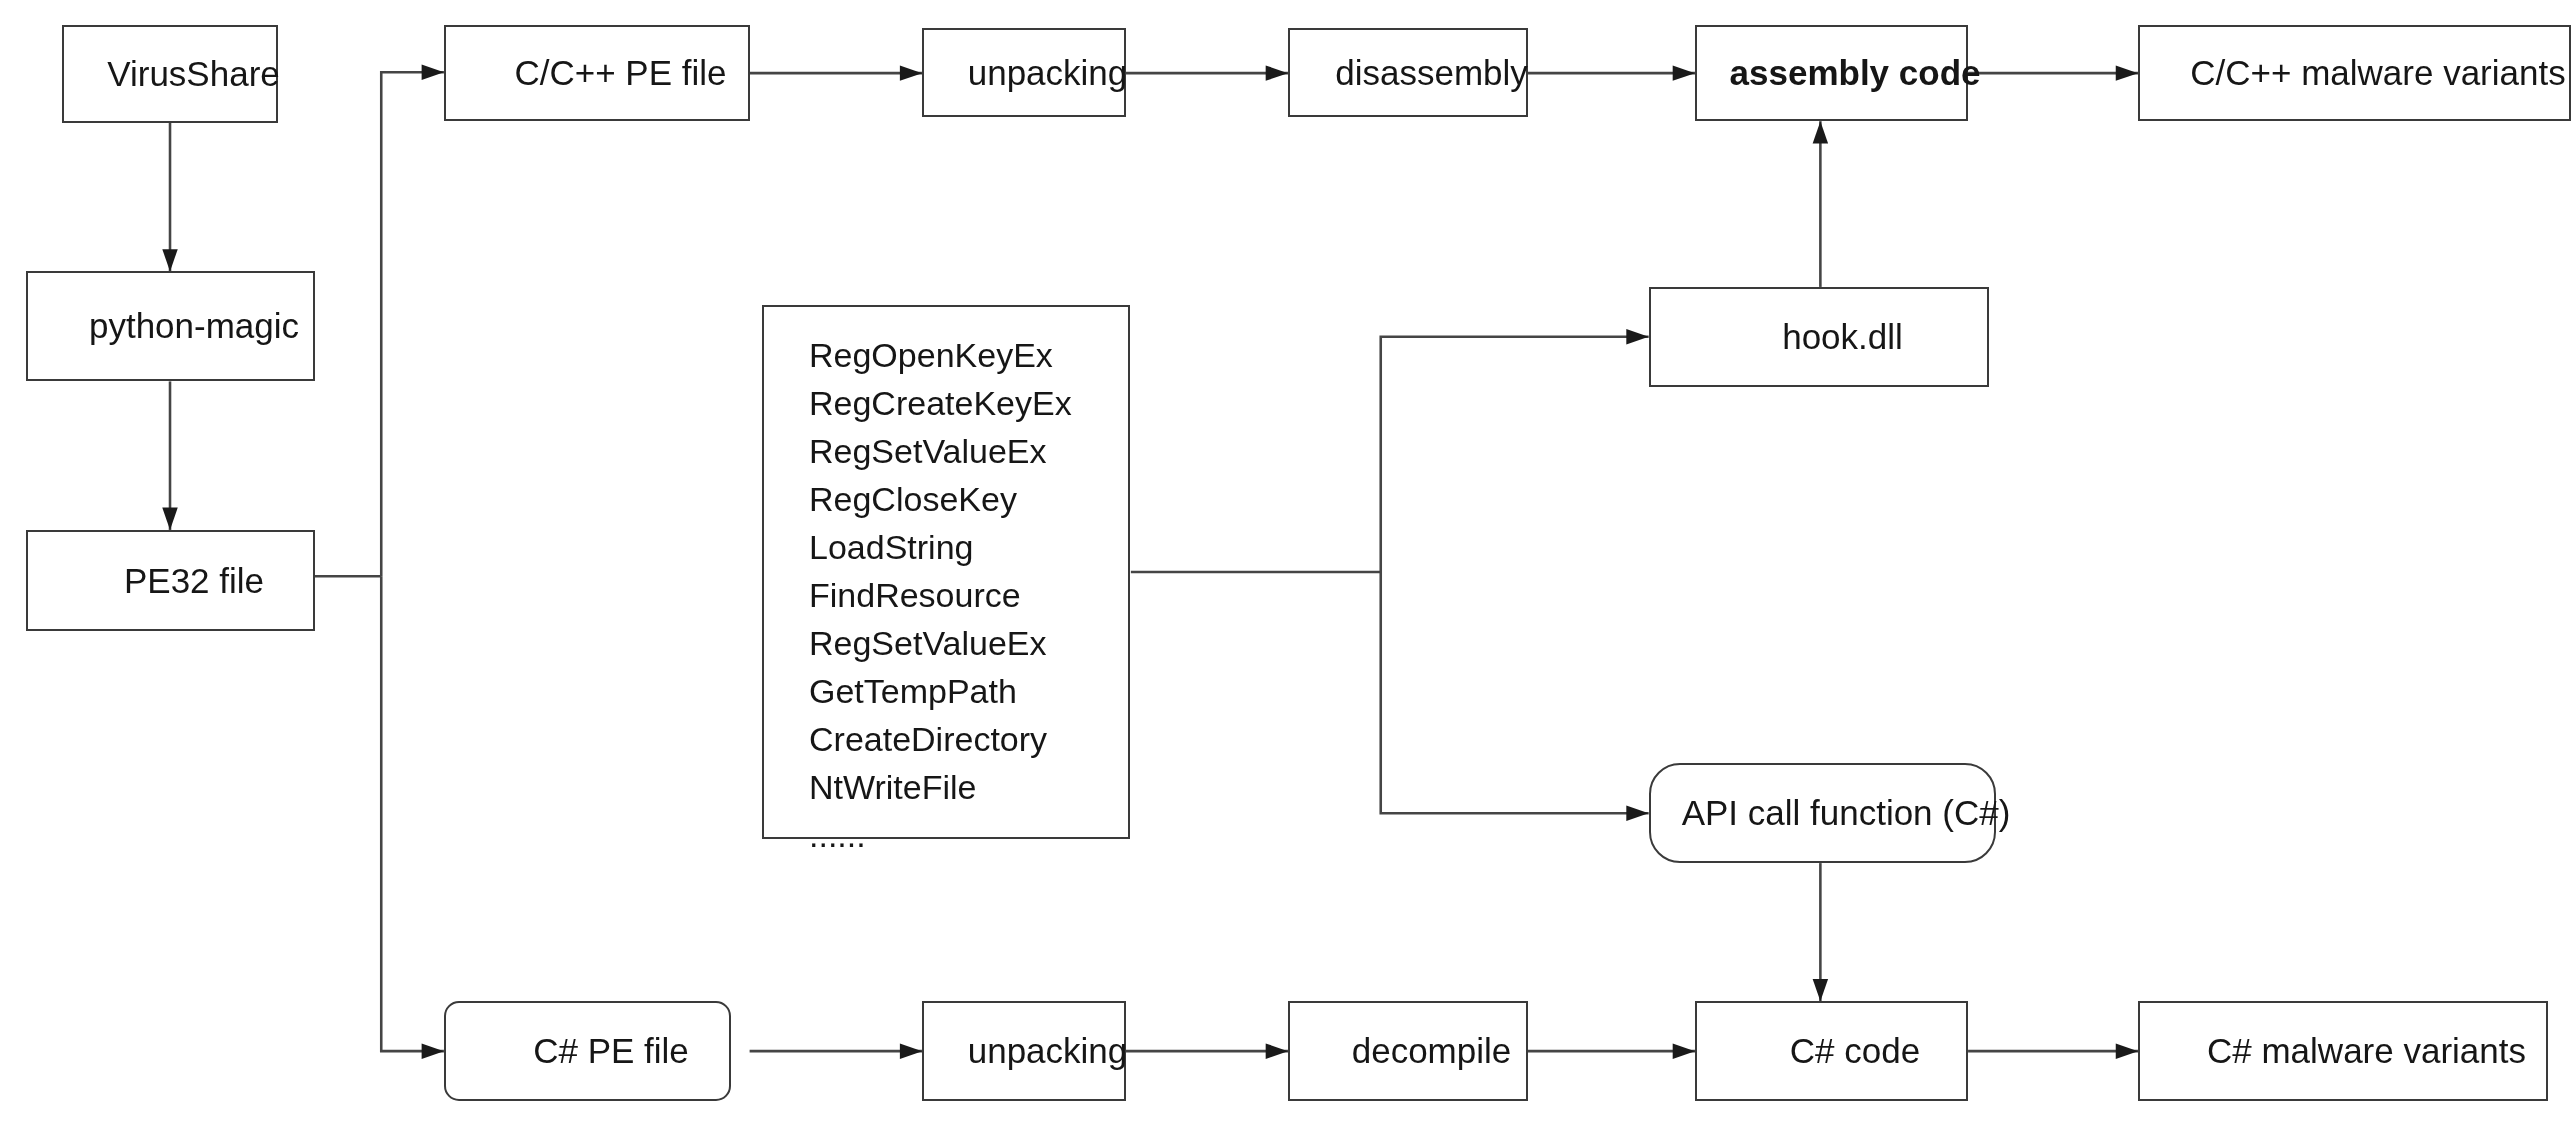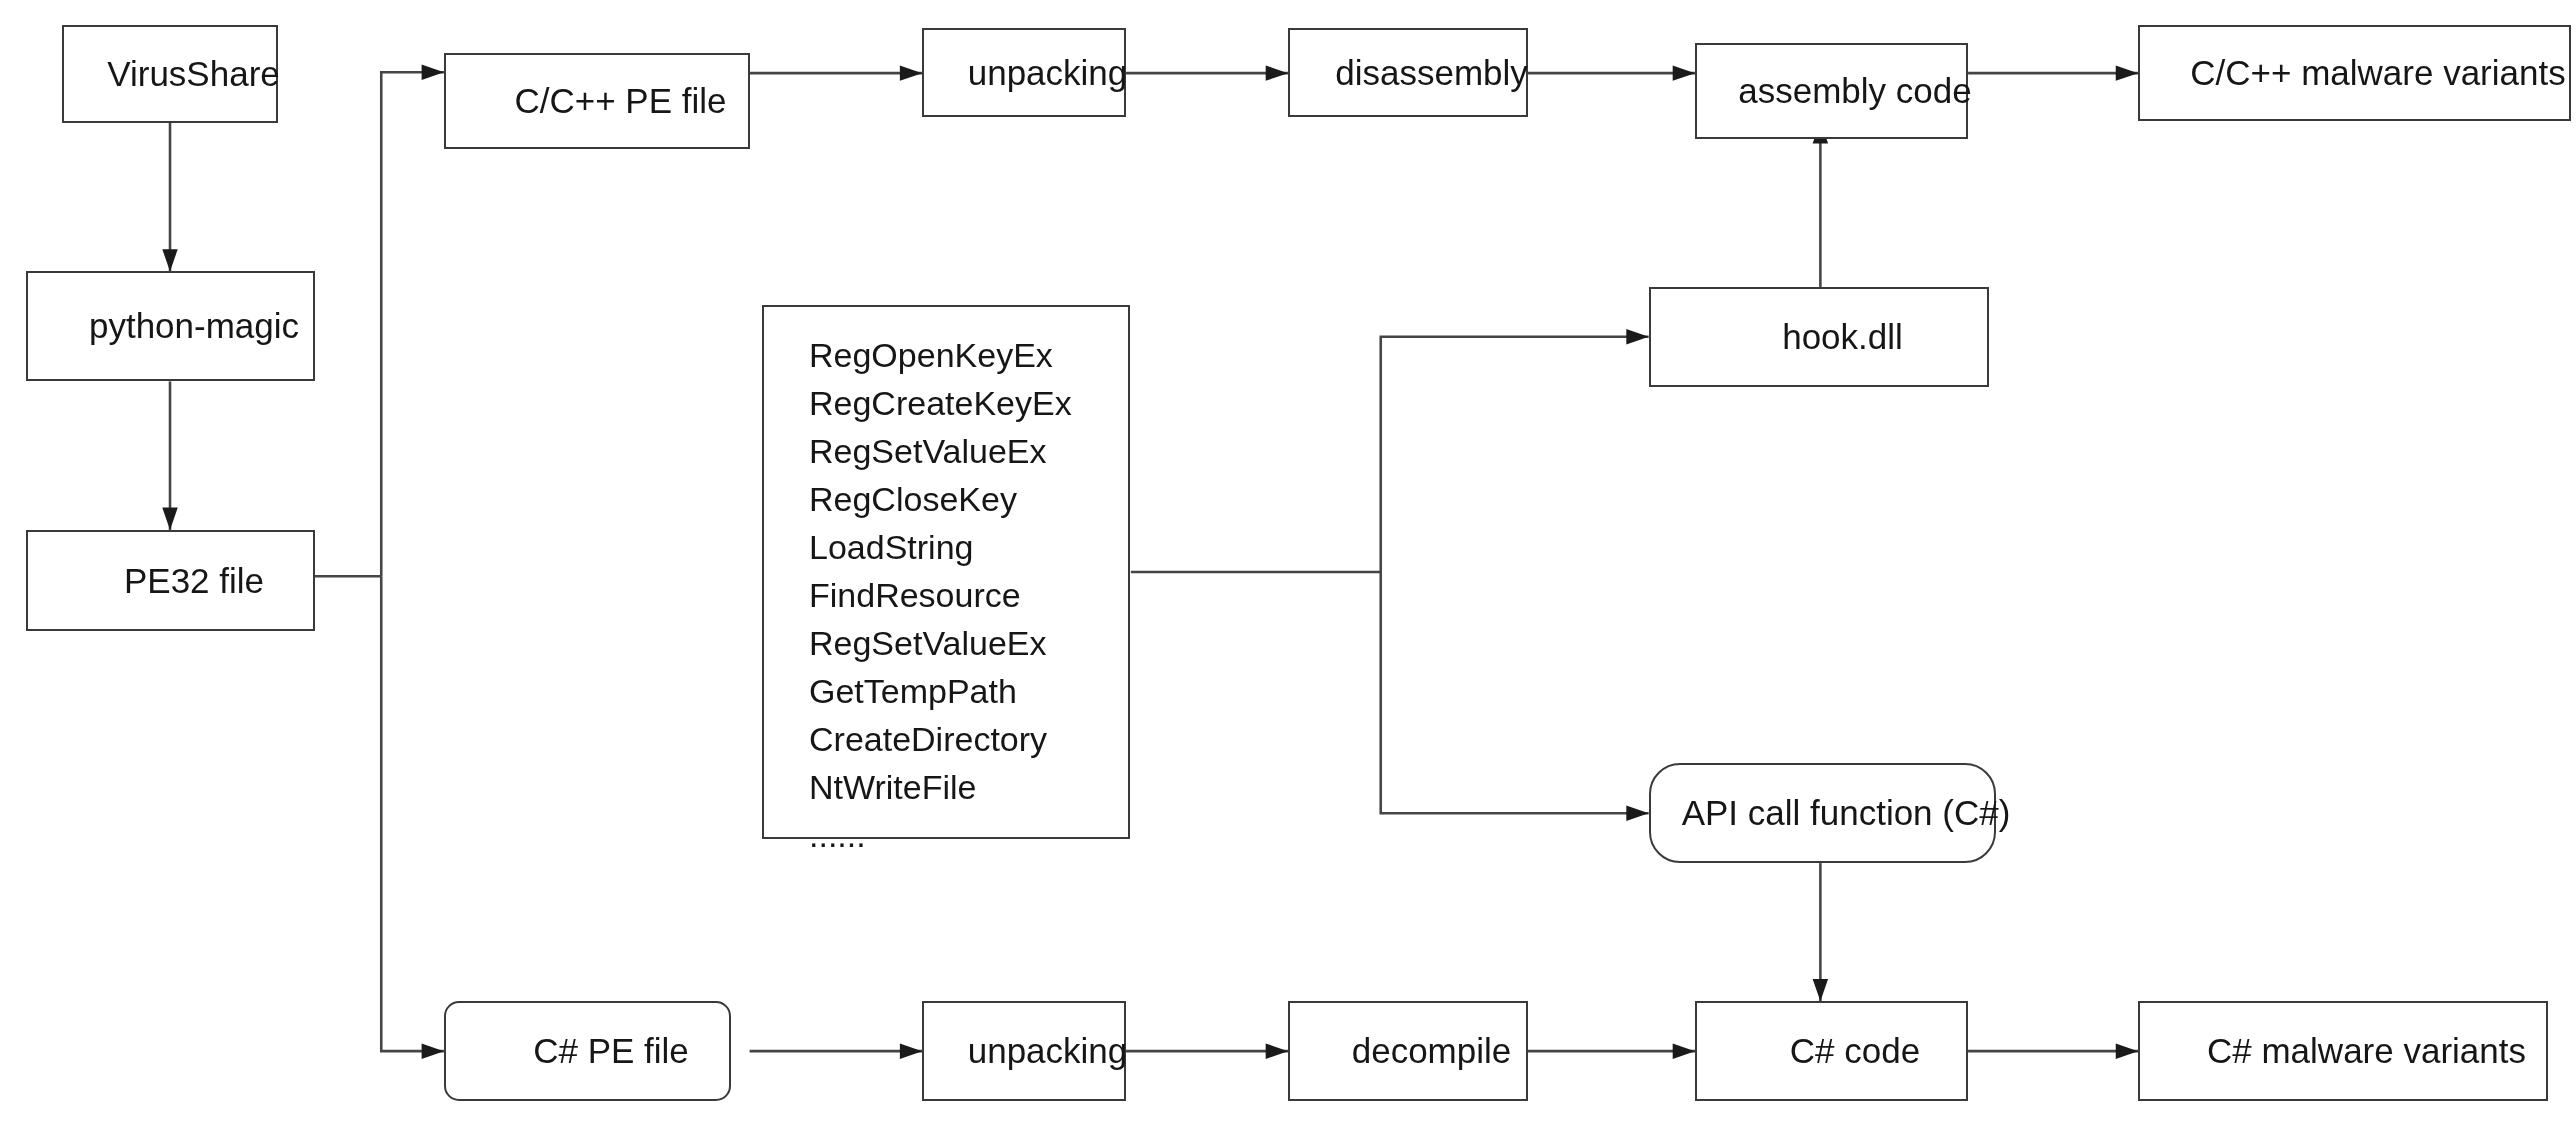--- a/index.html
+++ b/index.html
@@ -88,30 +88,30 @@
       <div class="api-line">FindResource</div>
       <div class="api-line">RegSetValueEx</div>
       <div class="api-line">GetTempPath</div>
       <div class="api-line">CreateDirectory</div>
       <div class="api-line">NtWriteFile</div>
       <div class="api-line">......</div>
     </div>
 <div class="node" style="left: 62px; top: 25px; width: 216px; height: 98px;">
       <span>VirusShare</span>
     </div>
-    <div class="node" style="left: 444px; top: 25px; width: 306px; height: 96px; margin-top: 28px;">
+    <div class="node" style="left: 444px; top: 25px; width: 306px; height: 96px;">
       <span>C/C++ PE file</span>
     </div>
     <div class="node" style="left: 922px; top: 28px; width: 204px; height: 89px;">
       <span>unpacking</span>
     </div>
     <div class="node" style="left: 1288px; top: 28px; width: 240px; height: 89px;">
       <span>disassembly</span>
     </div>
-    <div class="node" style="left: 1695px; top: 43px; width: 273px; height: 96px;">
+    <div class="node" style="left: 1695px; top: 25px; width: 273px; height: 96px; font-weight: bold;">
       <span>assembly code</span>
     </div>
     <div class="node" style="left: 2138px; top: 25px; width: 433px; height: 96px;">
       <span>C/C++ malware variants</span>
     </div>
     <div class="node" style="left: 26px; top: 271px; width: 289px; height: 110px;">
       <span>python-magic</span>
     </div>
     <div class="node" style="left: 26px; top: 530px; width: 289px; height: 101px;">
       <span>PE32 file</span>

